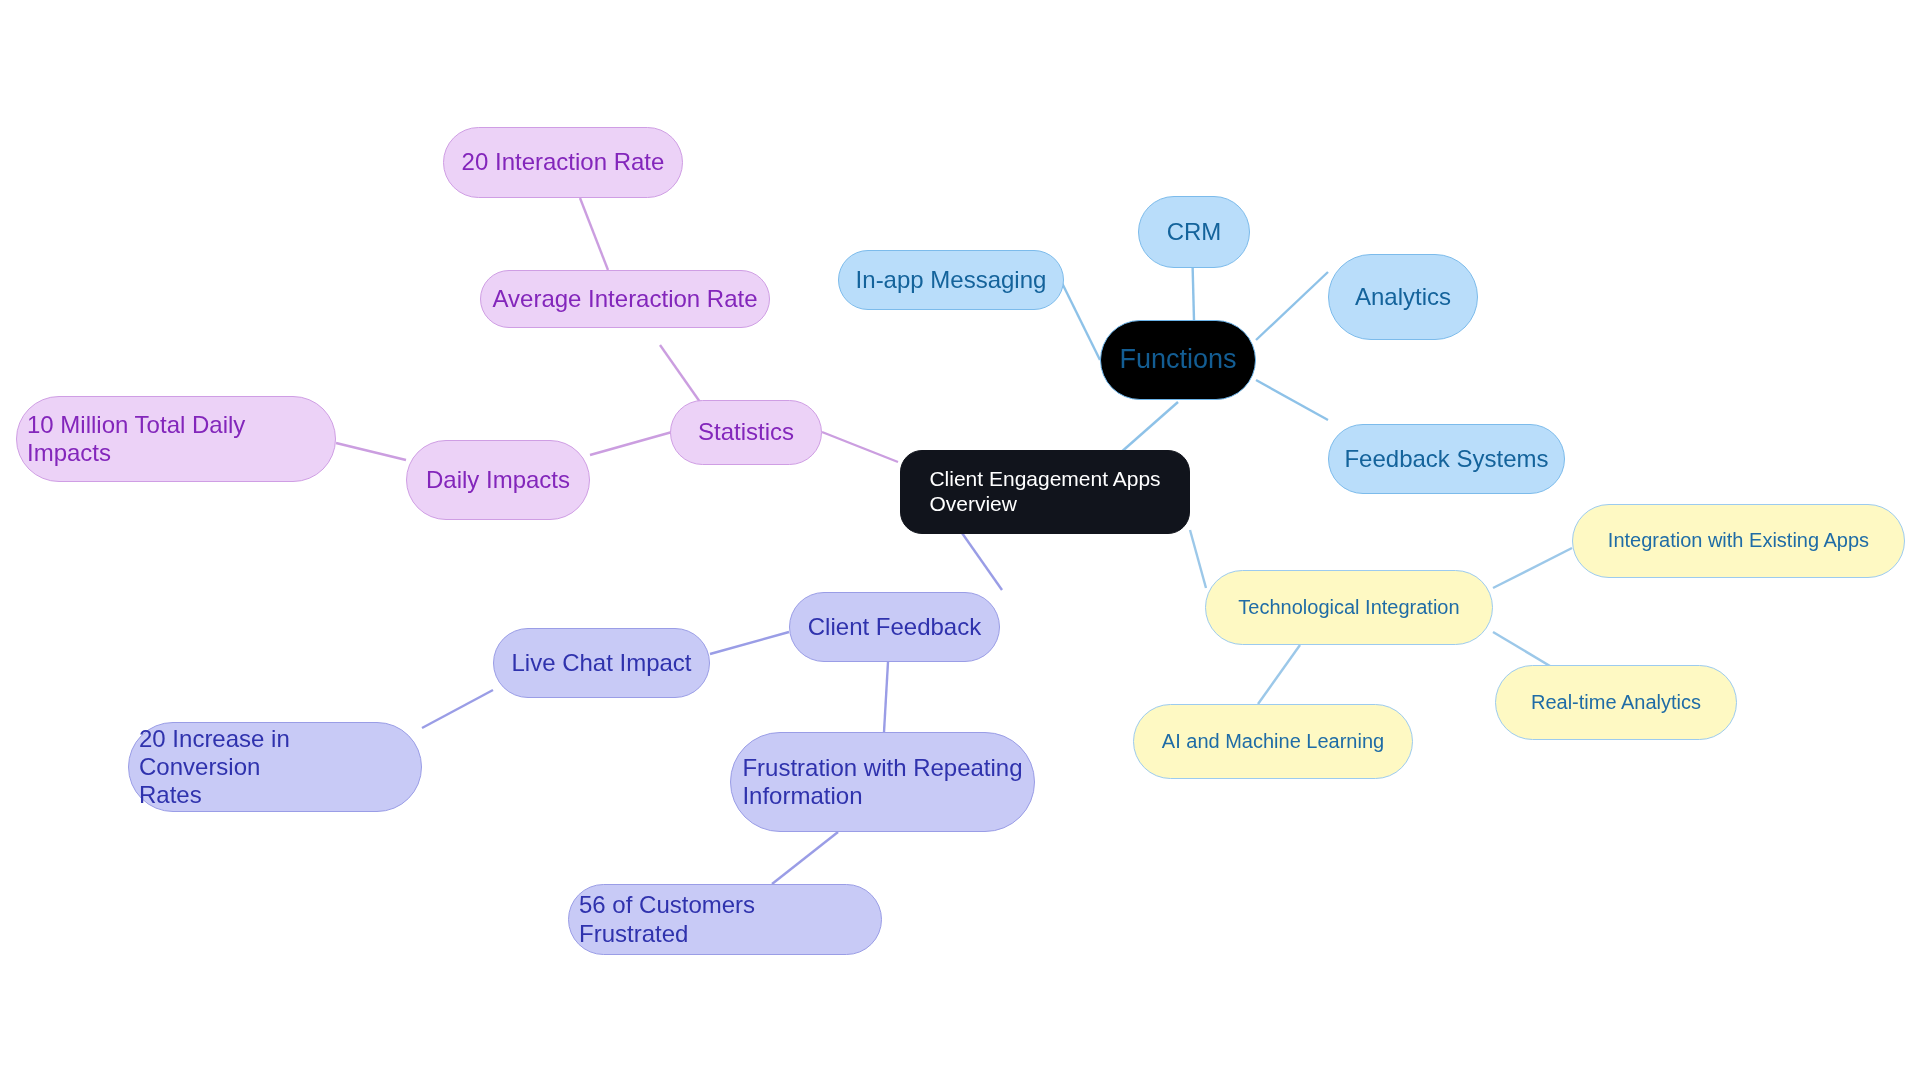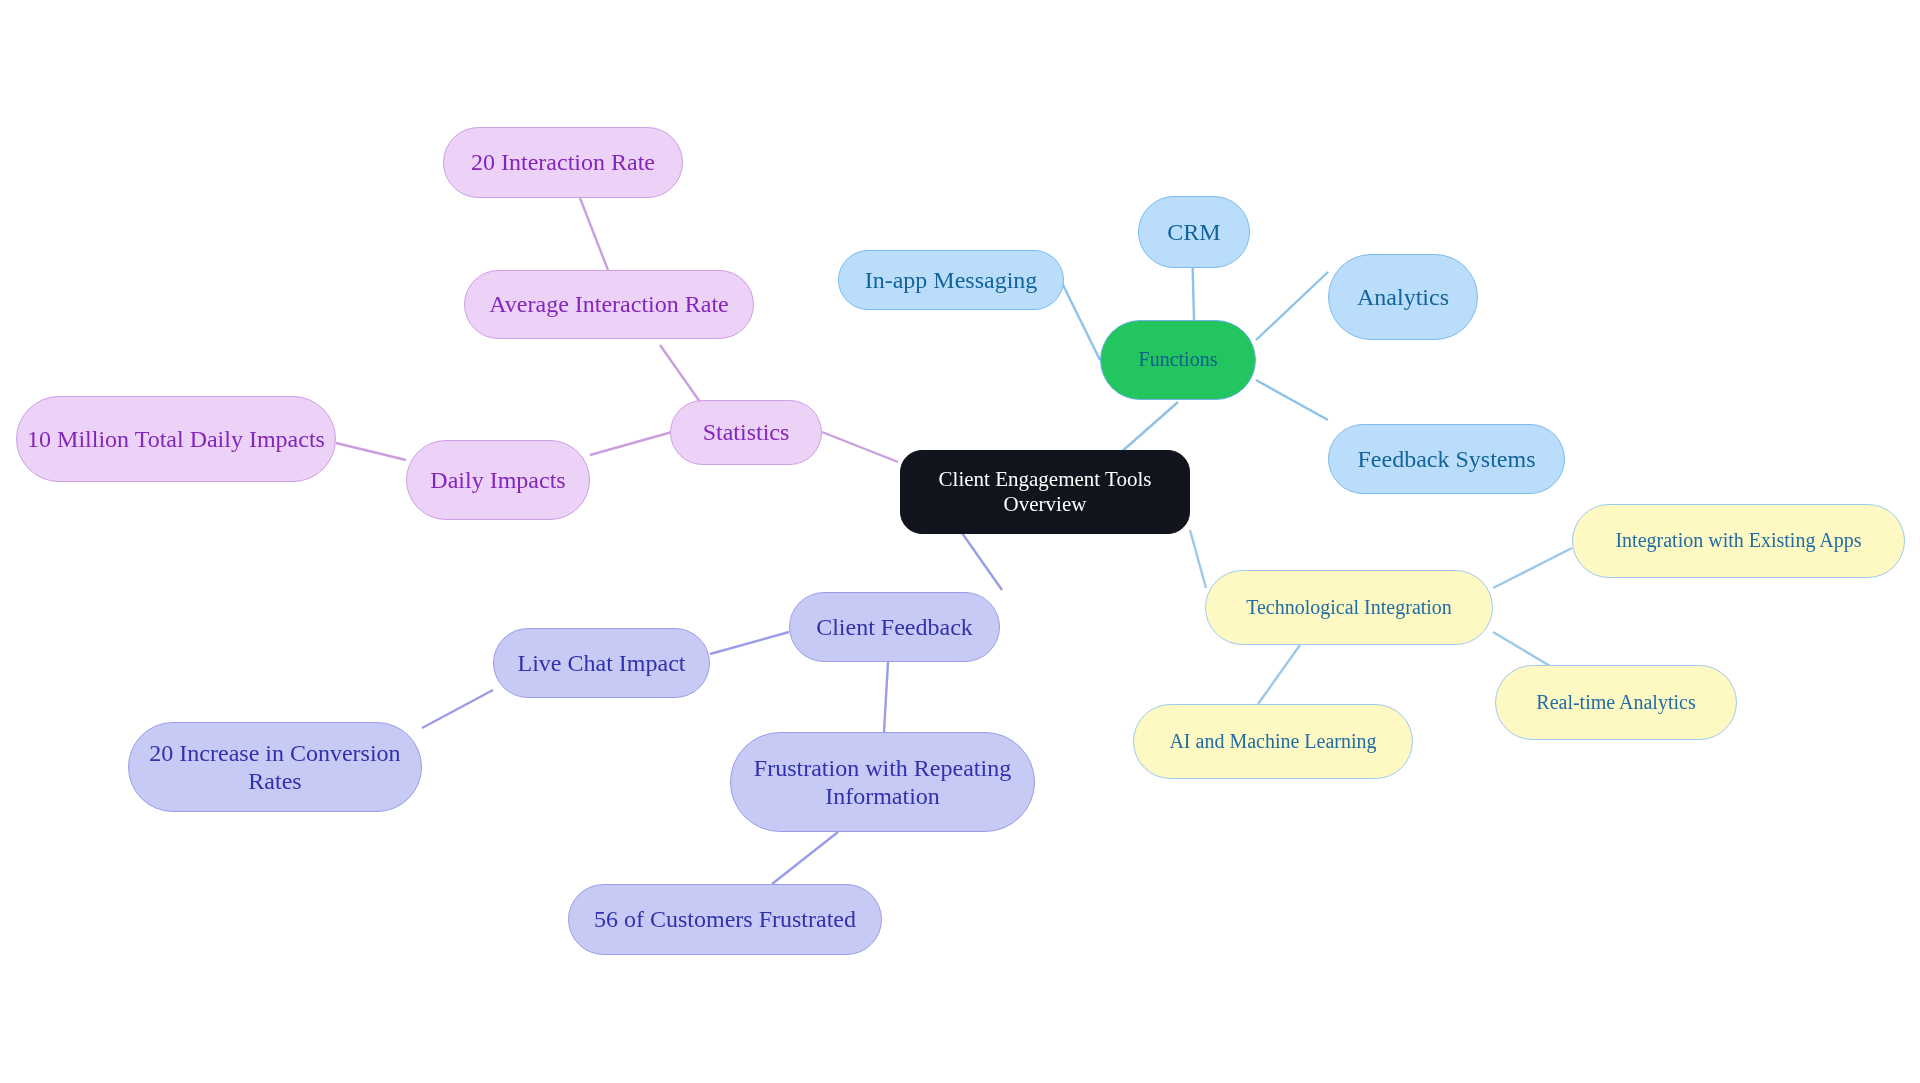--- a/index.html
+++ b/index.html
@@ -24,41 +24,40 @@
     top: 0;
     width: 1920px;
     height: 1083px;
     pointer-events: none;
   }
   .node {
     position: absolute;
     display: flex;
     align-items: center;
     justify-content: center;
-    text-align: center;
+    text-align: left;
     border-radius: 999px;
     border-style: solid;
     border-width: 1.6px;
     line-height: 1.18;
     padding: 4px 10px;
     white-space: pre-line;
-    font-family: Liberation Serif, serif;
   }
   .node-root {
     background: #11141c;
     border-color: #11141c;
     color: #ffffff;
     font-size: 21px;
     border-radius: 22px;
   }
   .node-blue-strong {
-    background: #22c55e;
+    background: #000000;
     border-color: #6cb3e8;
     color: #135d93;
-    font-size: 20px;
+    font-size: 27px;
   }
   .node-blue-mid {
     background: #b9ddfa;
     border-color: #7cbbeb;
     color: #14639b;
     font-size: 24px;
     margin-top: 24px;
   }
   .node-blue-soft {
     background: #fef9c3;
@@ -104,21 +103,21 @@
     <path d="M 406 460 L 336 443" fill="none" stroke="#cb9ee0" stroke-width="2.4"></path>
 
     <path d="M 962 533 L 1002 590" fill="none" stroke="#9a9de6" stroke-width="2.4"></path>
     <path d="M 789 632 L 710 654" fill="none" stroke="#9a9de6" stroke-width="2.4"></path>
     <path d="M 493 690 L 422 728" fill="none" stroke="#9a9de6" stroke-width="2.4"></path>
     <path d="M 888 662 L 884 732" fill="none" stroke="#9a9de6" stroke-width="2.4"></path>
     <path d="M 838 832 L 772 884" fill="none" stroke="#9a9de6" stroke-width="2.4"></path>
   </svg>
 
   <div class="node node-root" style="left:900px; top:450px; width:290px; height:84px;">
-    <span>Client Engagement Tools
+    <span>Client Engagement Apps
 Overview</span>
   </div>
 
   <div class="node node-blue-strong" style="left:1100px; top:320px; width:156px; height:80px;">
     <span>Functions</span>
   </div>
 
   <div class="node node-blue-mid" style="left:838px; top:226px; width:226px; height:60px;">
     <span>In-app Messaging</span>
   </div>
@@ -148,21 +147,21 @@
   </div>
 
   <div class="node node-blue-soft" style="left:1133px; top:704px; width:280px; height:75px;">
     <span>AI and Machine Learning</span>
   </div>
 
   <div class="node node-purple" style="left:670px; top:400px; width:152px; height:65px;">
     <span>Statistics</span>
   </div>
 
-  <div class="node node-purple" style="left:464px; top:270px; width:290px; height:69px;">
+  <div class="node node-purple" style="left:480px; top:270px; width:290px; height:58px;">
     <span>Average Interaction Rate</span>
   </div>
 
   <div class="node node-purple" style="left:443px; top:127px; width:240px; height:71px;">
     <span>20 Interaction Rate</span>
   </div>
 
   <div class="node node-purple" style="left:406px; top:440px; width:184px; height:80px;">
     <span>Daily Impacts</span>
   </div>

